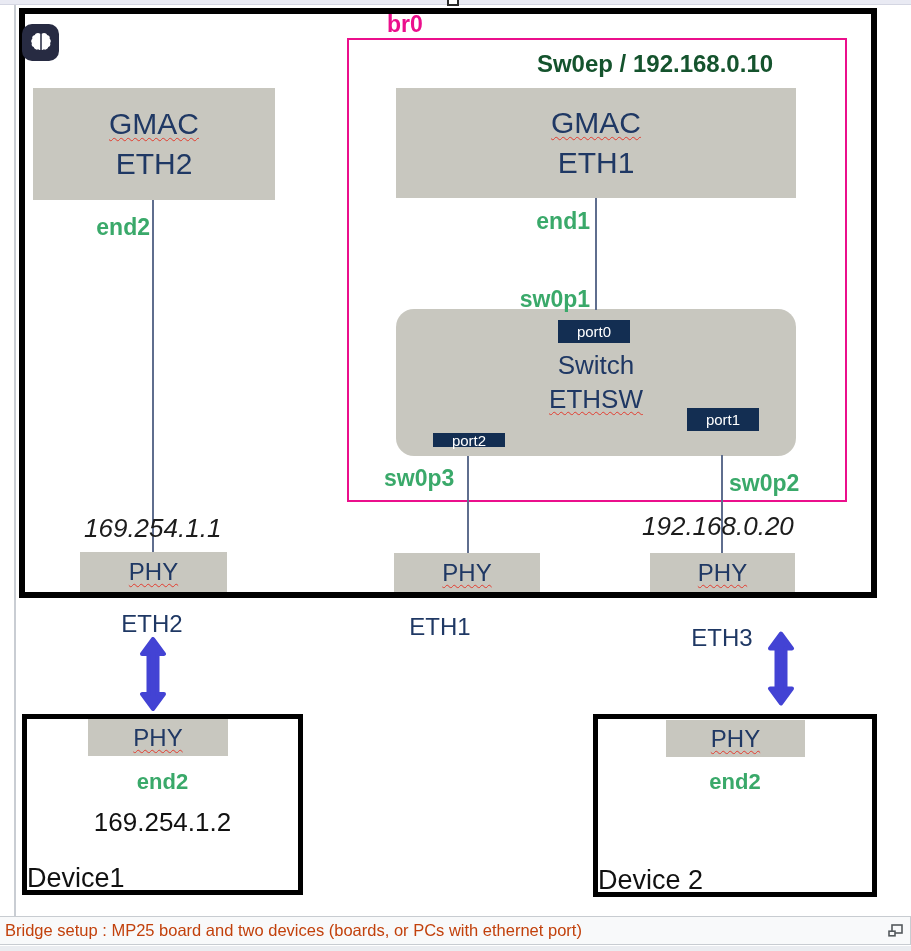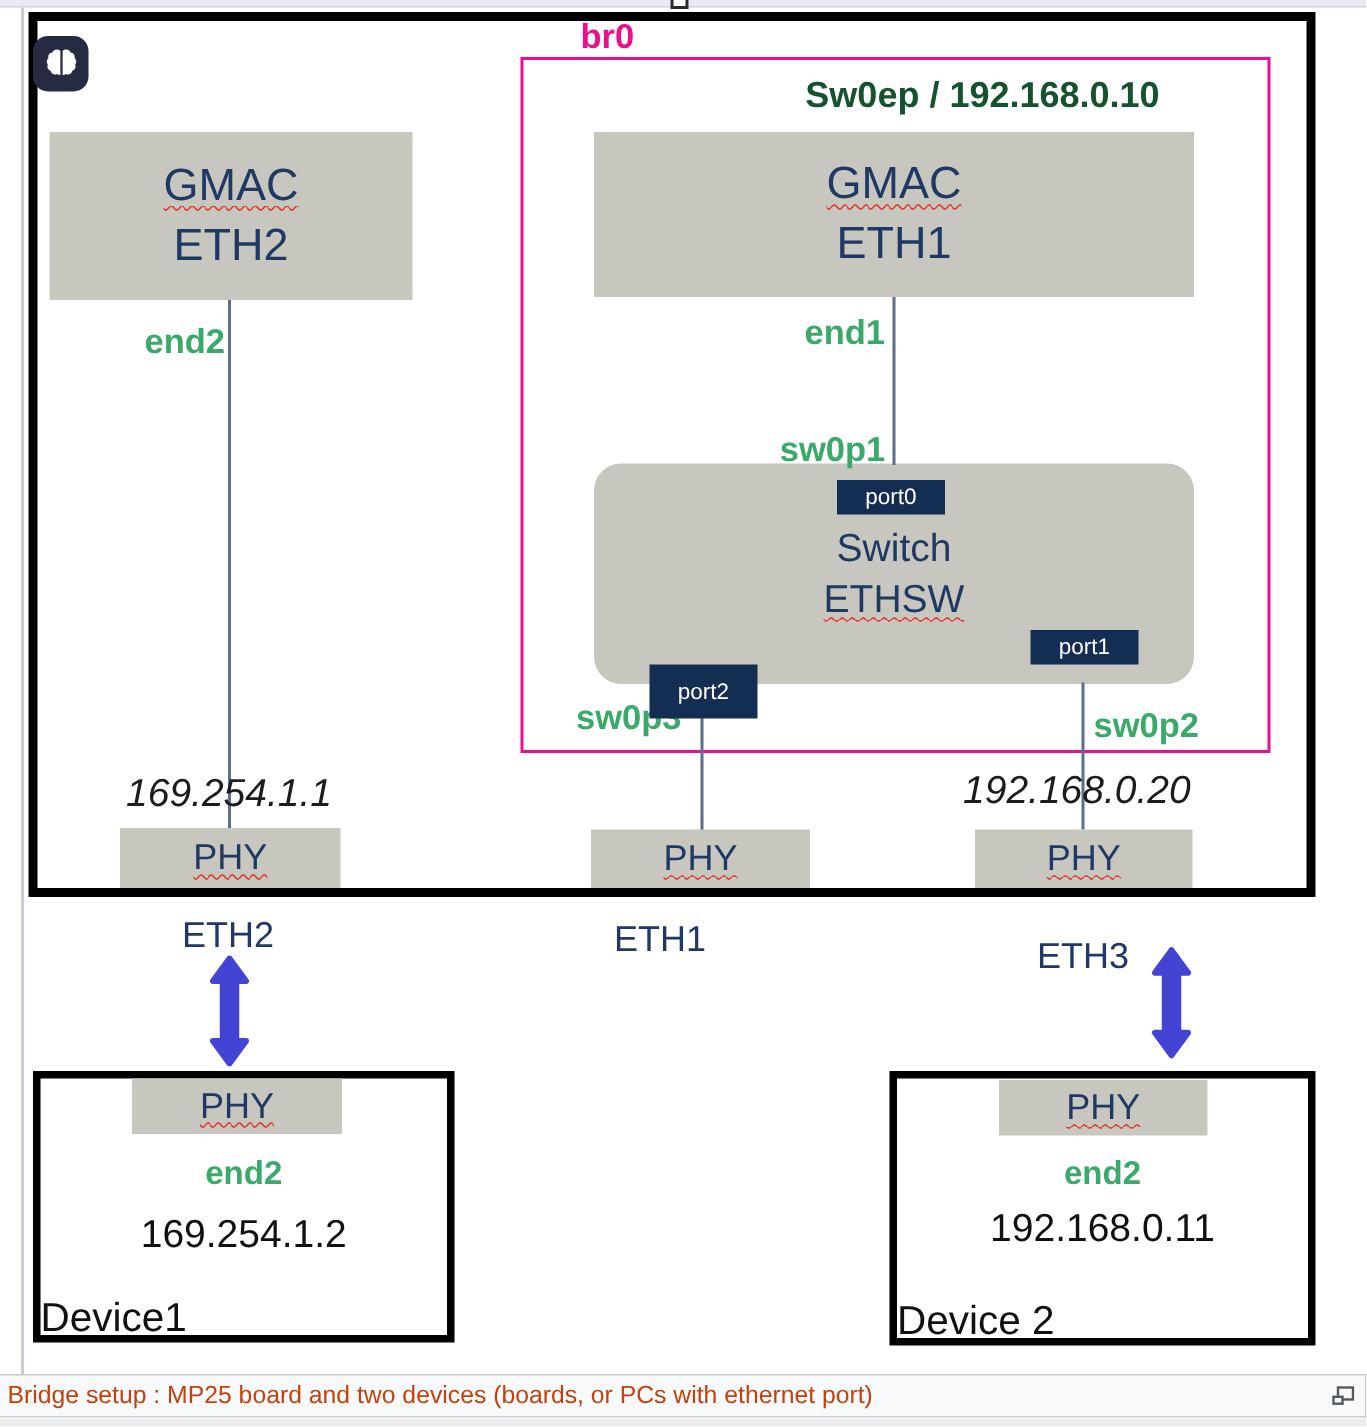--- a/index.html
+++ b/index.html
@@ -27,22 +27,22 @@
 
   .gbox { background:#c8c7bf; display:flex; flex-direction:column; align-items:center; justify-content:center; color:#1f3864; }
   .gmac-left  { left:33px;  top:88px; width:242px; height:112px; font-size:30px; line-height:1.32; }
   .gmac-right { left:396px; top:88px; width:400px; height:110px; font-size:30px; line-height:1.32; }
   .switch-box { left:396px; top:309px; width:400px; height:147px; font-size:26px; line-height:1.3;border-radius:18px; }
 
   .sp { text-decoration:underline wavy #e23b2e; text-decoration-thickness:1px; text-underline-offset:3px; }
 
   .porttab { background:#132e52; color:#fff; font-size:15px; display:flex; align-items:center; justify-content:center; z-index:5; }
   .port0 { left:558px; top:300px; width:72px; height:23px;margin-top:20px; }
-  .port2 { left:433px; top:433px; width:72px; height:36px;margin-top:10px; }
-  .port1 { left:687px; top:420px; width:72px; height:23px; }
+  .port2 { left:433px; top:433px; width:72px; height:14px; }
+  .port1 { left:687px; top:408px; width:72px; height:23px; }
 
   .vline { width:2px; background:#5f6e8e; z-index:1; }
 
   .glabel { font-size:23px; font-weight:700; color:#3aa96a; z-index:4; }
   .iplabel { font-size:26px; color:#1c1c1c; z-index:4;font-style:italic; }
 
   .phybox { background:#c8c7bf; display:flex; align-items:center; justify-content:center;
             font-size:24px; color:#1f3864; z-index:2; }
   .phy-left  { left:80px;  top:552px; width:147px; height:40px; }
   .phy-mid   { left:394px; top:553px; width:146px; height:39px; }
@@ -150,21 +150,20 @@
   <div class="dev-iface" style="top:50px">end2</div>
   <div class="dev-ip" style="top:88px">169.254.1.2</div>
   <div class="dev-name" style="top:144px">Device1</div>
 </div>
 
 <div class="abs devbox dev2">
   <div class="dev-phy" style="left:68px;top:1px;width:139px;height:37px">
     <span class="sp">PHY</span>
   </div>
   <div class="dev-iface" style="top:50px">end2</div>
-  <div class="dev-ip" style="top:84px">192.168.0.11</div>
   <div class="dev-name" style="top:146px">Device 2</div>
 </div>
 
 <div class="abs caption-bar">
   <span class="caption-text">Bridge setup : MP25 board and two devices (boards, or PCs with ethernet port)</span>
   <svg class="popout" width="15" height="14" viewBox="0 0 15 14">
     <rect x="4" y="1" width="10" height="8" fill="none" stroke="#54595d" stroke-width="1.6"></rect>
     <rect x="1" y="7.2" width="6" height="4.6" fill="#f8f9fa" stroke="#54595d" stroke-width="1.6"></rect>
   </svg>
 </div>

